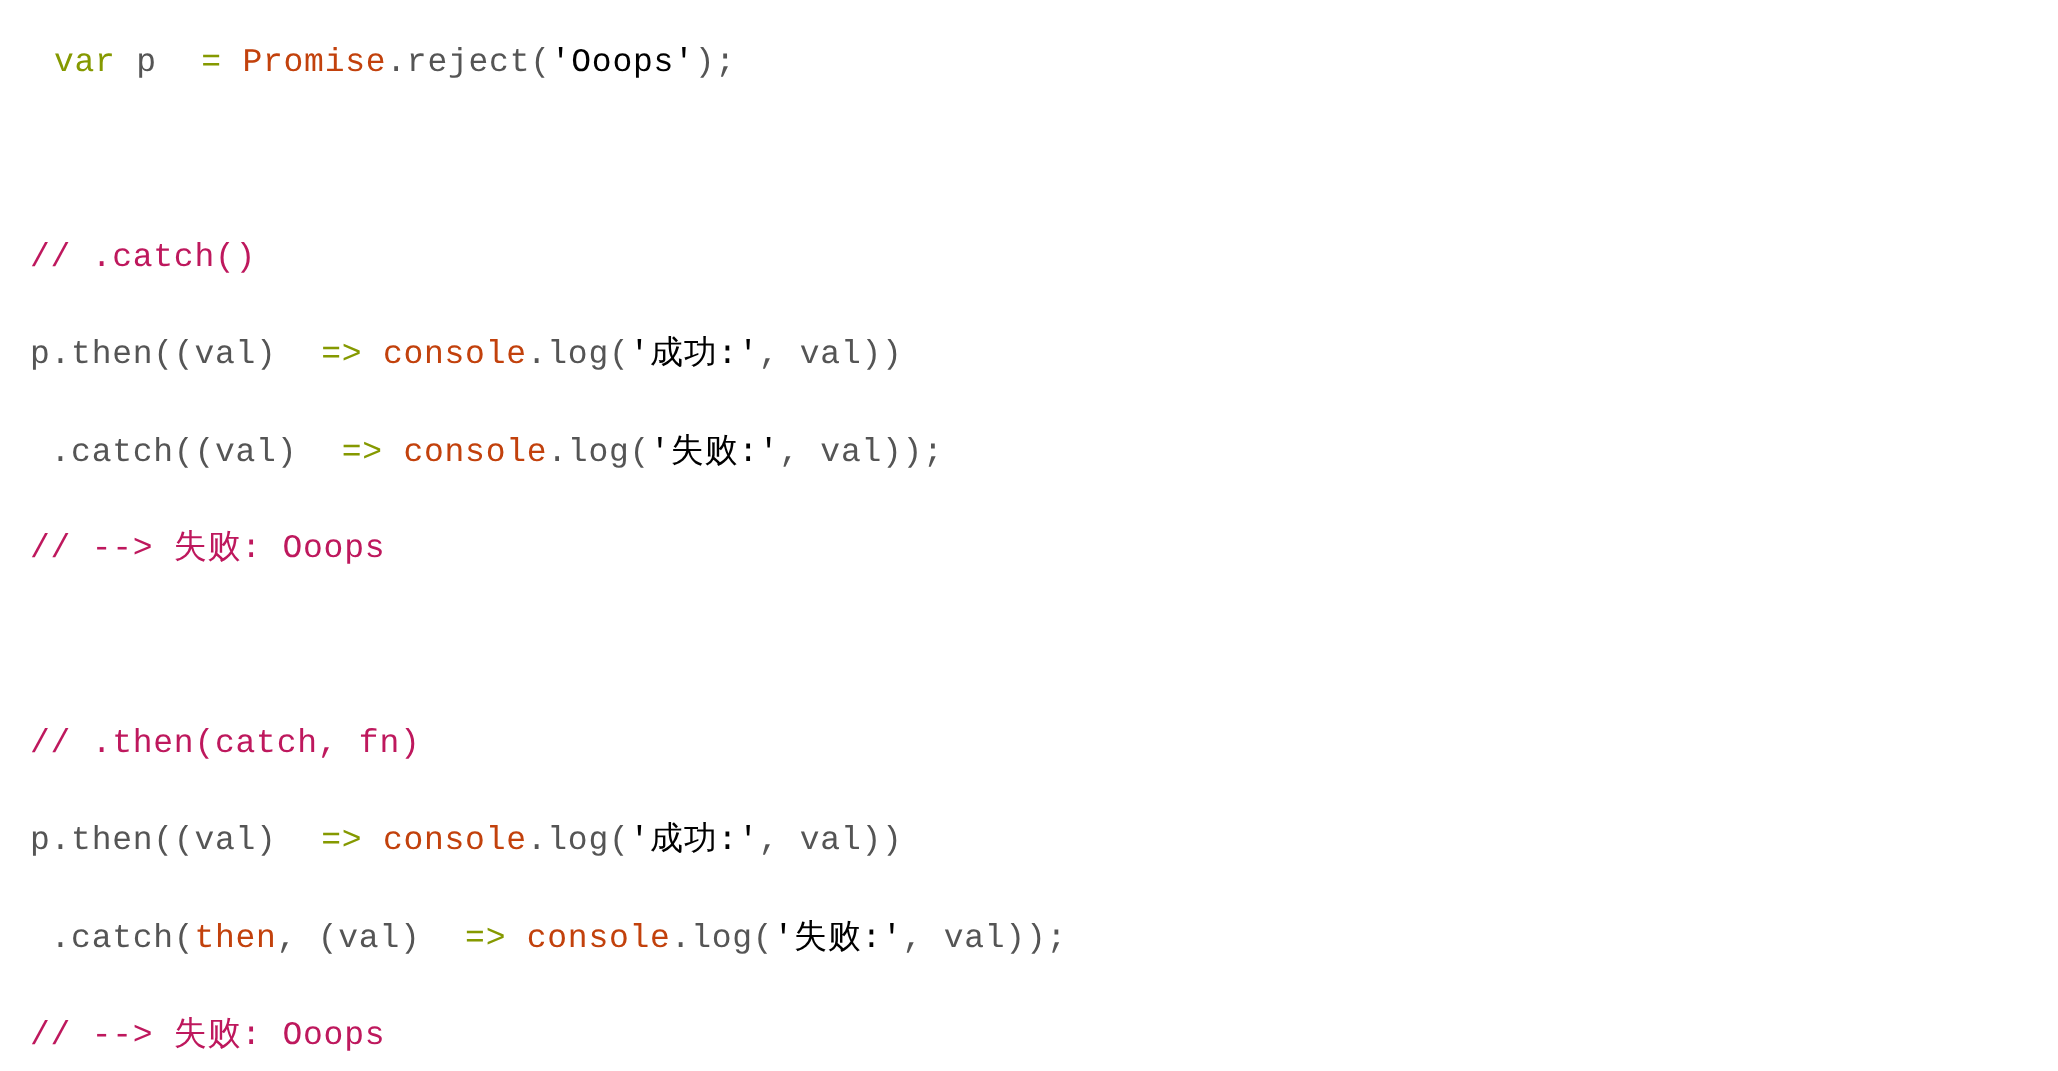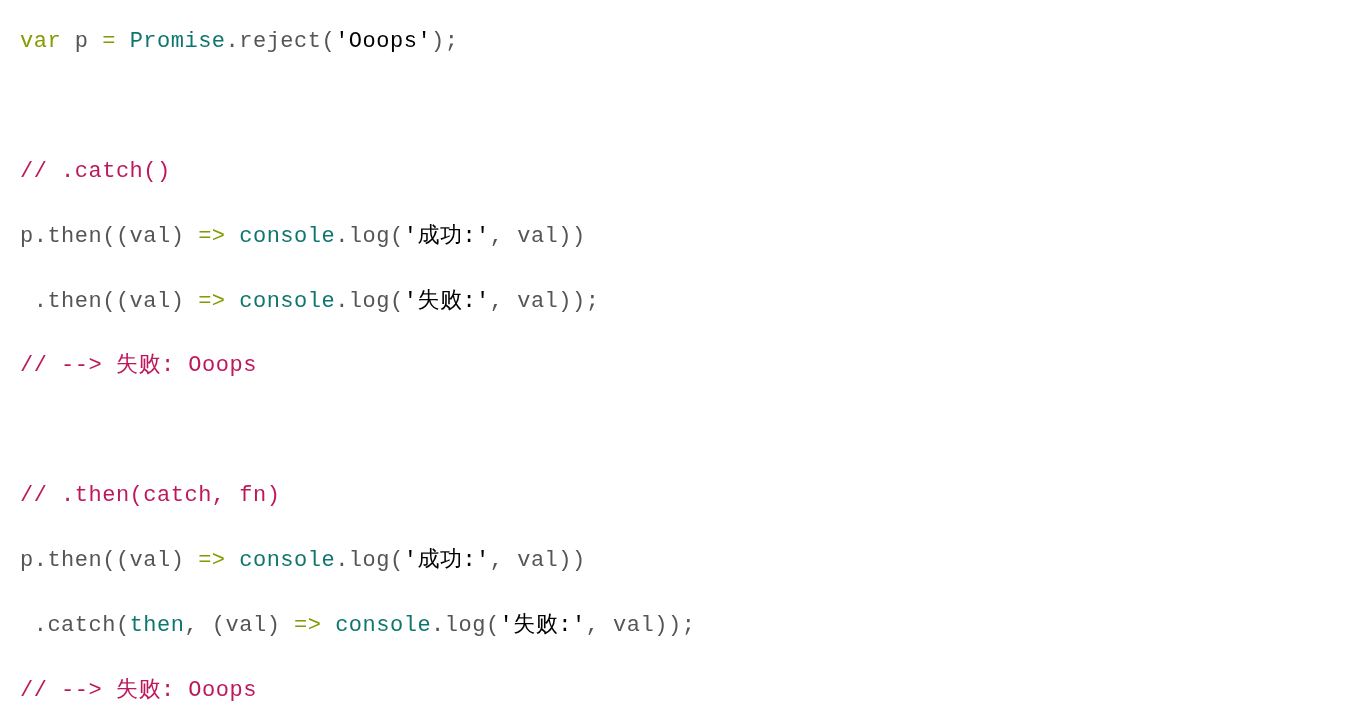--- a/index.html
+++ b/index.html
@@ -10,33 +10,33 @@
     font-size: 22px;
     line-height: 2.95;
     color: #555;
     letter-spacing: 0.5px;
   }
   pre {
     margin: 0;
     font-family: inherit;
     white-space: pre;
   }
-  .tok-keyword { color: #859900; }
-  .tok-builtin { color: #0f766e; margin-top: 33px; }
+  .tok-keyword { color: #859900; margin-left: 16px; }
+  .tok-builtin { color: #c2410c; margin-top: 33px; }
   .tok-string  { color: #000000; }
   .tok-comment { color: #be185d; }
   .tok-punct   { color: #555; font-family: Liberation Mono, monospace; }
   .tok-var     { color: #555; }
 </style>
 </head>
 <body>
 
 <pre><span><span class="tok-keyword">var</span><span class="tok-var"> p </span><span class="tok-keyword">=</span><span class="tok-var"> </span><span class="tok-builtin">Promise</span><span class="tok-punct">.reject(</span><span class="tok-string">'Ooops'</span><span class="tok-punct">);</span></span>
 
 <span class="tok-comment">// .catch()</span>
 <span><span class="tok-punct">p.then((val) </span><span class="tok-keyword">=&gt;</span><span class="tok-punct"> </span><span class="tok-builtin">console</span><span class="tok-punct">.log(</span><span class="tok-string">'成功:'</span><span class="tok-punct">, val))</span></span>
-<span><span class="tok-punct"> .then((val) </span><span class="tok-keyword">=&gt;</span><span class="tok-punct"> </span><span class="tok-builtin">console</span><span class="tok-punct">.log(</span><span class="tok-string">'失败:'</span><span class="tok-punct">, val));</span></span>
+<span><span class="tok-punct"> .catch((val) </span><span class="tok-keyword">=&gt;</span><span class="tok-punct"> </span><span class="tok-builtin">console</span><span class="tok-punct">.log(</span><span class="tok-string">'失败:'</span><span class="tok-punct">, val));</span></span>
 <span class="tok-comment">// --&gt; 失败: Ooops</span>
 
 <span class="tok-comment">// .then(catch, fn)</span>
 <span><span class="tok-punct">p.then((val) </span><span class="tok-keyword">=&gt;</span><span class="tok-punct"> </span><span class="tok-builtin">console</span><span class="tok-punct">.log(</span><span class="tok-string">'成功:'</span><span class="tok-punct">, val))</span></span>
 <span><span class="tok-punct"> .catch(</span><span class="tok-builtin">then</span><span class="tok-punct">, (val) </span><span class="tok-keyword">=&gt;</span><span class="tok-punct"> </span><span class="tok-builtin">console</span><span class="tok-punct">.log(</span><span class="tok-string">'失败:'</span><span class="tok-punct">, val));</span></span>
 <span class="tok-comment">// --&gt; 失败: Ooops</span></pre>
 
 </body></html>

